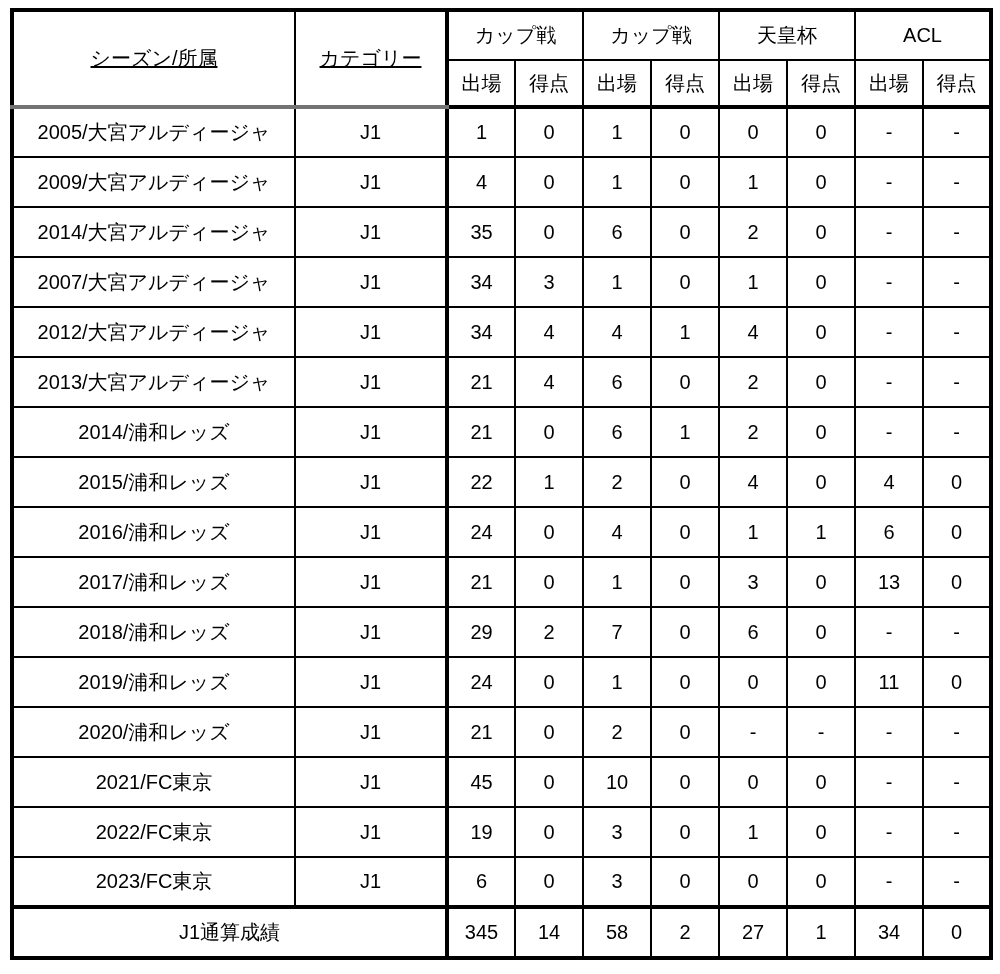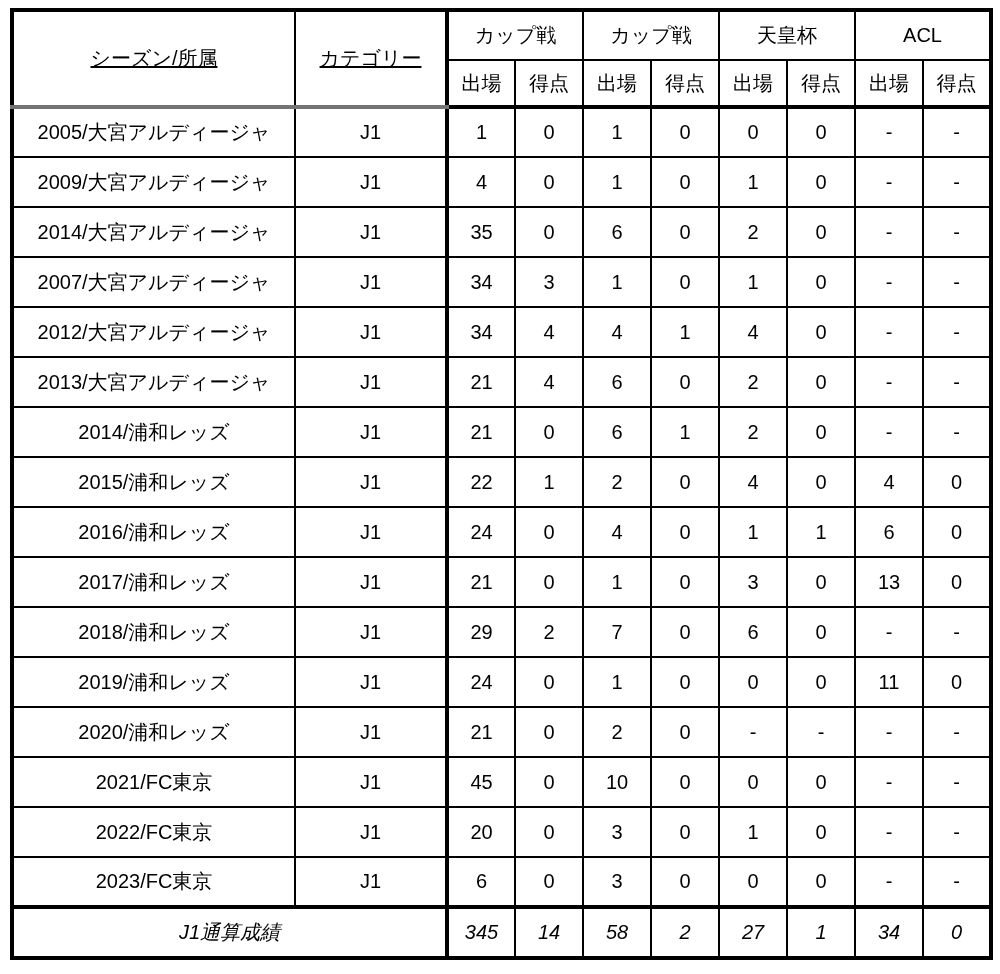--- a/index.html
+++ b/index.html
@@ -23,21 +23,21 @@
     vertical-align: middle;
     font-weight: normal;
     font-size: 20px;
     overflow: hidden;
     white-space: nowrap;
     background: #ffffff;
   }
   thead tr.group-row { height: 50px; }
   thead tr.sub-row { height: 47px; }
   tbody tr { height: 50px; }
-  tfoot tr { height: 51px; font-style: italic; }
+  tfoot tr { height: 51px; }
 
   
   thead th.rowspan-head { border-bottom: 4px solid #737373; text-decoration: underline; }
   thead tr.sub-row th { border-bottom: 4px solid #000000; }
 
   
   thead th.cat-head,
   tbody td:nth-child(2),
   tfoot td:first-child { border-right: 4px solid #000000; }
   thead th.group-league,
@@ -263,21 +263,21 @@
     <td>0</td>
     <td>0</td>
     <td>0</td>
     <td>-</td>
     <td>-</td>
   </tr>
 
   <tr>
     <td>2022/FC東京</td>
     <td>J1</td>
-    <td>20</td>
+    <td>19</td>
     <td>0</td>
     <td>3</td>
     <td>0</td>
     <td>1</td>
     <td>0</td>
     <td>-</td>
     <td>-</td>
   </tr>
 
   <tr>

